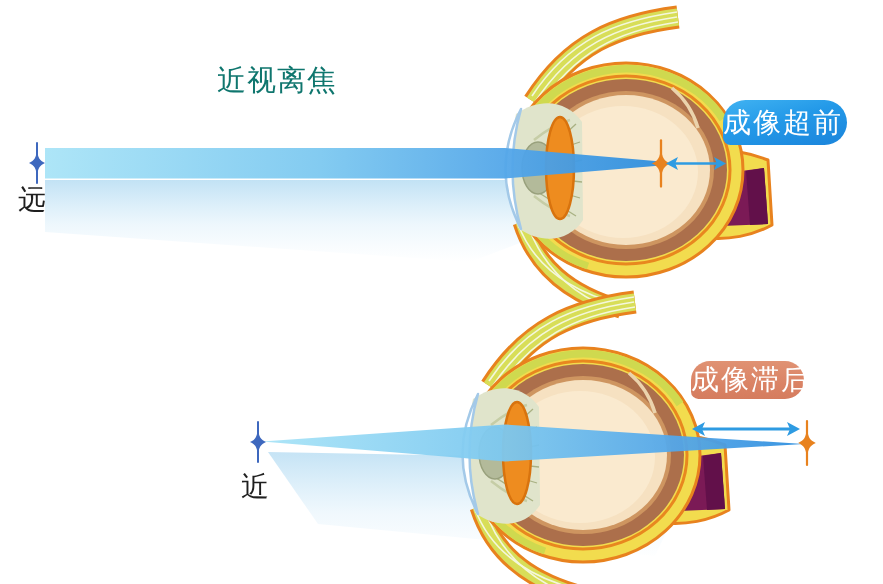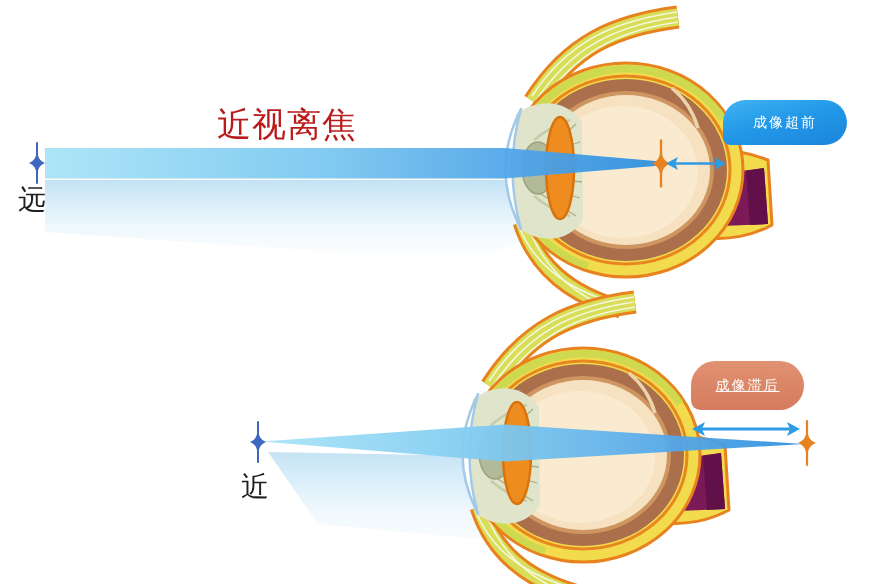--- a/index.html
+++ b/index.html
@@ -2,40 +2,39 @@
 <html><head>
 <meta charset="utf-8">
 <style>
   html,body{margin:0;padding:0;background:#ffffff;}
   .canvas{
     position:relative;width:883px;height:584px;overflow:hidden;background:#ffffff;
     font-family:"Liberation Sans","DejaVu Sans",sans-serif;
   }
   .abs{position:absolute;}
   .caption{
-    color:#b91c1c;font-size:34px;line-height:36px;font-weight:500;
-    letter-spacing:1px;white-space:nowrap;margin-top:44px;
+    color:#0f766e;font-size:29px;line-height:36px;font-weight:500;
+    letter-spacing:1px;white-space:nowrap;
   }
   .point-label{
     color:#1f1f1f;font-size:28px;font-weight:500;white-space:nowrap;
   }
   .badge{
-    display:flex;align-items:center;justify-content:center;
-    color:#ffffff;font-size:14px;font-weight:500;letter-spacing:2px;white-space:nowrap;
+    display:flex;align-items:center;
+    color:#ffffff;font-size:28px;font-weight:500;letter-spacing:2px;white-space:nowrap;
   }
   .badge-top{
     left:723px;top:100px;width:124px;height:45px;
     border-radius:24px 24px 24px 8px;
     background:linear-gradient(165deg,#41B3F2 0%,#2399E8 45%,#1B84DB 100%);
   }
   .badge-bottom{
-    left:691px;top:361px;width:113px;height:49px;
+    left:691px;top:361px;width:113px;height:38px;
     border-radius:26px 26px 26px 10px;
     background:linear-gradient(180deg,#E09273 0%,#DA8365 60%,#D57C5E 100%);
-    text-decoration:underline;
   }
   svg{display:block;}
   .overlay{pointer-events:none;}
 </style>
 </head>
 <body>
 
 <div class="canvas">
 
   <svg class="abs overlay" style="left:0;top:0" width="883" height="584" viewBox="0 0 883 584">

